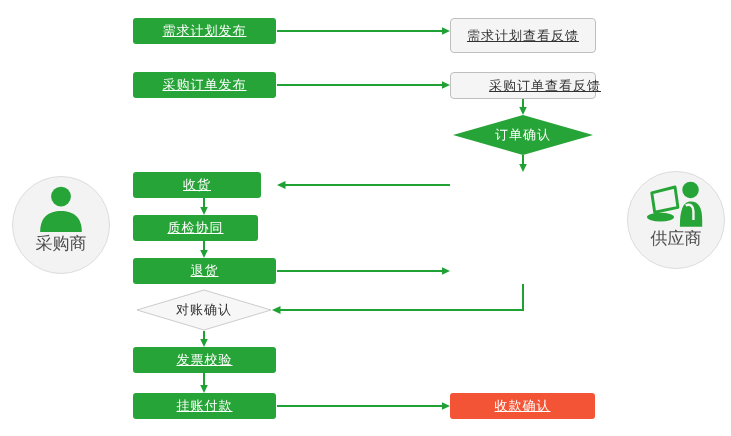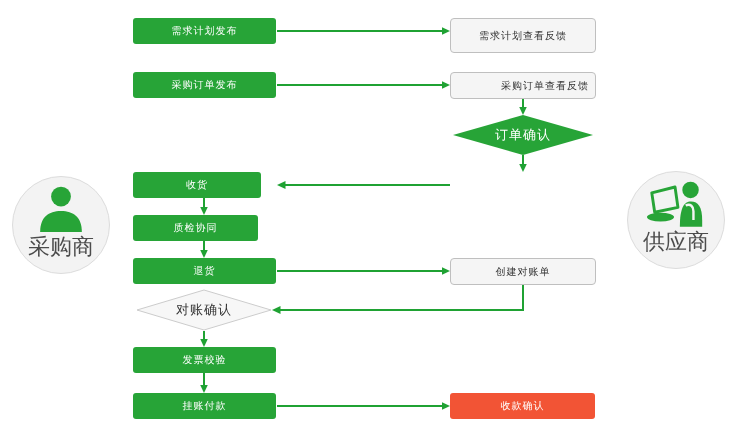--- a/index.html
+++ b/index.html
@@ -4,39 +4,39 @@
 <style>
   html,body{margin:0;padding:0;background:#fff;}
   body{font-family:"DejaVu Sans","Liberation Sans",sans-serif;}
   .stage{position:relative;width:731px;height:436px;background:#fff;overflow:hidden;}
 
   .wires{position:absolute;left:0;top:0;pointer-events:none;}
   .wires path.edge{stroke:var(--line);stroke-width:2;fill:none;}
   .arrowhead{fill:var(--line);stroke:none;}
 
   .node{position:absolute;display:flex;align-items:center;justify-content:center;
-        font-size:10px;letter-spacing:1px;box-sizing:border-box;white-space:nowrap;}
+        font-size:13px;letter-spacing:1px;box-sizing:border-box;white-space:nowrap;text-decoration:underline;}
   .node.green{background:var(--green);color:#fff;border-radius:3px;}
   .node.plain{background:var(--node-bg);border:1px solid var(--node-border);
               border-radius:4px;color:var(--text-dark);}
   .node.red{background:var(--red);color:#fff;border-radius:3px;}
 
   .diamond{position:absolute;display:flex;align-items:center;justify-content:center;}
   .diamond svg{position:absolute;left:0;top:0;width:100%;height:100%;}
   .diamond .dlabel{position:relative;font-size:13px;letter-spacing:1px;white-space:nowrap;}
   .diamond.green polygon{fill:var(--green);stroke:none;}
   .diamond.green .dlabel{color:#fff;}
   .diamond.plain polygon{fill:var(--diamond-bg);stroke:var(--diamond-border);stroke-width:1;}
   .diamond.plain .dlabel{color:var(--text-dark);}
 
   .actor{position:absolute;width:98px;height:98px;border-radius:50%;
          background:var(--circle-bg);border:1px solid var(--circle-border);
          box-sizing:border-box;display:flex;flex-direction:column;align-items:center;}
   .actor .icon{margin-top:8px;line-height:0;}
-  .actor-label{font-size:22px;color:var(--text-circle);margin-top:0px;white-space:nowrap;}
+  .actor-label{font-size:17px;color:var(--text-circle);margin-top:0px;white-space:nowrap;}
 </style>
 </head>
 <body>
 
 <div class="stage">
 
   <svg class="wires" width="731" height="436">
     <defs>
       <marker id="arr" markerWidth="10" markerHeight="10" refX="1.5" refY="4" orient="auto" markerUnits="userSpaceOnUse">
         <path class="arrowhead" d="M0 0 L8.5 4 L0 8 Z"></path>
@@ -82,21 +82,20 @@
   <div class="node green" style="left:133px;top:18px;width:143px;height:26px;">需求计划发布</div>
   <div class="node green" style="left:133px;top:72px;width:143px;height:26px;">采购订单发布</div>
   <div class="node green" style="left:133px;top:172px;width:128px;height:26px;">收货</div>
   <div class="node green" style="left:133px;top:215px;width:125px;height:26px;">质检协同</div>
   <div class="node green" style="left:133px;top:258px;width:143px;height:26px;">退货</div>
   <div class="node green" style="left:133px;top:347px;width:143px;height:26px;">发票校验</div>
   <div class="node green" style="left:133px;top:393px;width:143px;height:26px;">挂账付款</div>
 
   <div class="node plain" style="left:450px;top:18px;width:146px;height:35px;">需求计划查看反馈</div>
   <div class="node plain" style="left:450px;top:72px;width:146px;height:27px;padding-left:44px;">采购订单查看反馈</div>
-  <div class="node plain" style="left:450px;top:258px;width:146px;height:27px;">创建对账单</div>
 
   <div class="node red" style="left:450px;top:393px;width:145px;height:26px;">收款确认</div>
 
   <div class="diamond green" style="left:453px;top:115px;width:140px;height:40px;">
     <svg viewBox="0 0 140 40" preserveAspectRatio="none">
       <polygon points="70,0 140,20 70,40 0,20"></polygon>
     </svg>
     <span class="dlabel">订单确认</span>
   </div>
 

